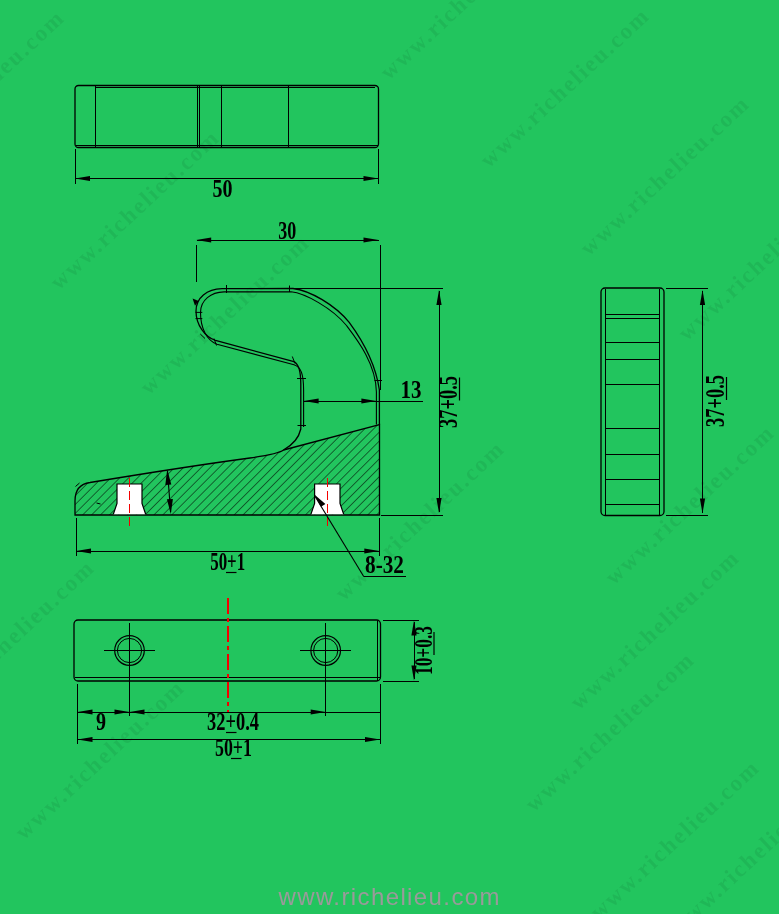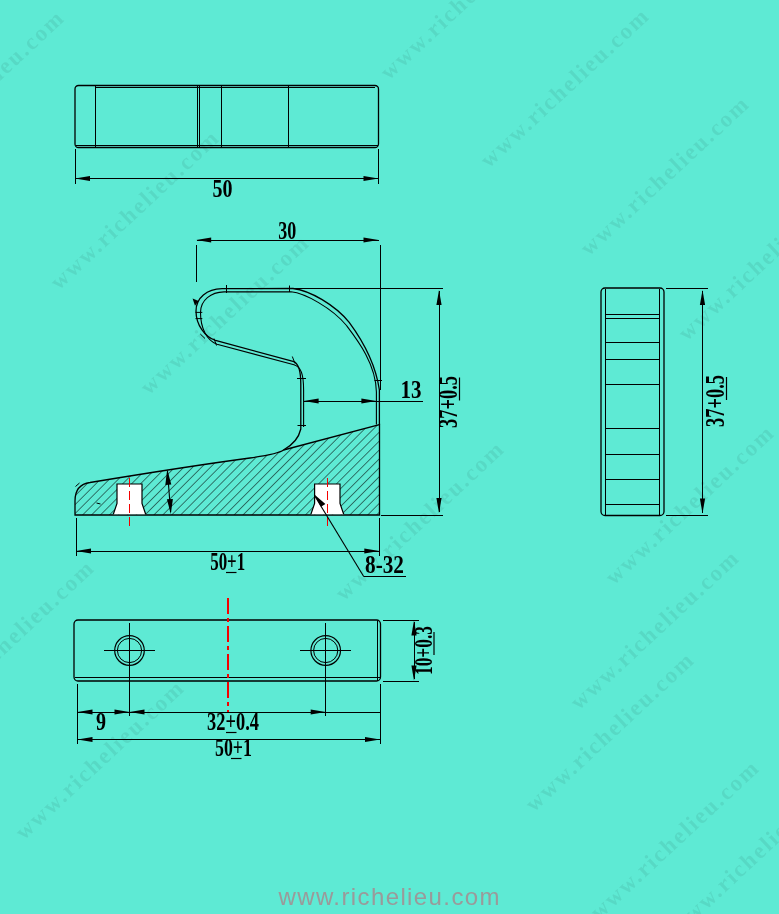--- a/index.html
+++ b/index.html
@@ -1,16 +1,16 @@
 <!DOCTYPE html>
 <html><head>
 <meta charset="utf-8">
 <style>
 html,body{margin:0;padding:0;background:#fff;}
-#page{position:relative;width:779px;height:914px;background:#5eead4;overflow:hidden;}
+#page{position:relative;width:779px;height:914px;background:#22c55e;overflow:hidden;}
 svg{position:absolute;top:0;left:0;}
 text{font-family:"Liberation Serif",serif;font-weight:bold;fill:#000;}
 .wm{font-family:"Liberation Sans",sans-serif;font-weight:normal;fill:#000;fill-opacity:0.07;font-size:23px;letter-spacing:2px;}
 .ft{font-family:"Liberation Sans",sans-serif;font-weight:normal;fill:#9a9a9a;font-size:24px;}
 </style>
 </head>
 <body>
 <div id="page">
 <svg width="779" height="914" viewBox="0 0 779 914">
 <defs>

